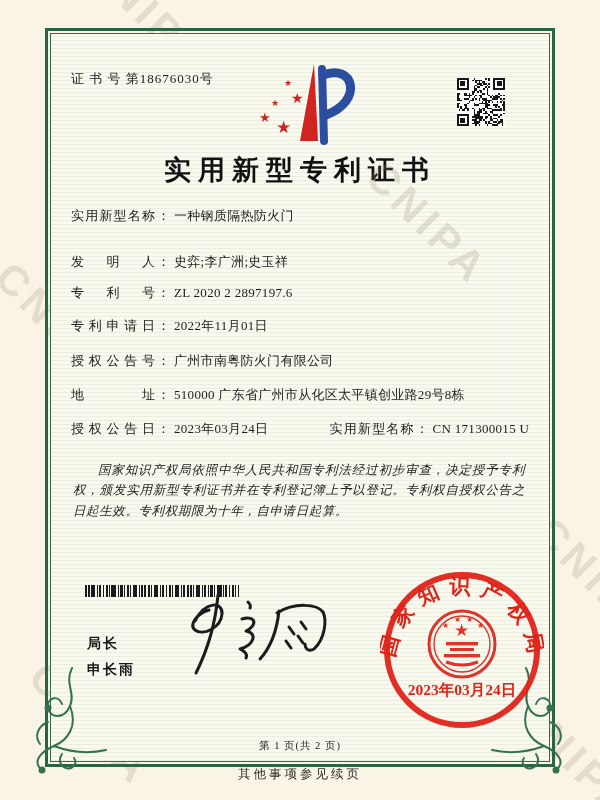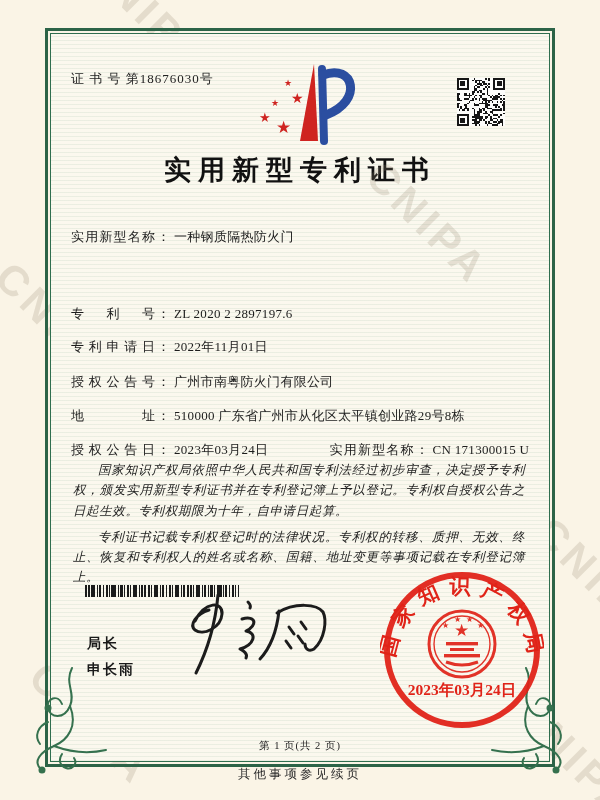--- a/index.html
+++ b/index.html
@@ -24,21 +24,21 @@
   .cert-no{position:absolute;left:20px;top:36px;font-size:13px;letter-spacing:1px;color:#222;}
 
   .logo{position:absolute;left:203px;top:27px;width:106px;height:86px;}
   .logo .star{position:absolute;color:#cf2420;line-height:1;font-family:"DejaVu Sans",sans-serif;}
 
   .qr{position:absolute;left:406px;top:44px;width:48px;height:48px;background:#fdfdfb;}
 
   .title{position:absolute;left:0;top:118px;width:100%;text-align:center;
          font-size:27px;font-weight:bold;letter-spacing:7px;color:#111;}
 
-  .row{position:absolute;left:20px;right:20px;font-size:13px;color:#1d1d1d;white-space:nowrap;margin-top:21px;}
+  .row{position:absolute;left:20px;right:20px;font-size:13px;color:#1d1d1d;white-space:nowrap;}
   .lab{display:inline-block;width:84px;text-align:justify;text-align-last:justify;vertical-align:bottom;}
   .col{display:inline-block;margin:0 4px 0 2px;}
   .val{letter-spacing:0.3px;}
   .grant-pair{display:inline-block;}
   .grant-pair.second{margin-left:58px;}
 
   .paras{position:absolute;left:22px;top:413px;width:452px;font-size:12.5px;
          font-style:italic;color:#222;line-height:1.62;text-align:justify;margin-top:13px;}
   .paras p{margin:0 0 6px 0;text-indent:2em;letter-spacing:0.6px;}
 
@@ -372,20 +372,23 @@
           <rect x="24" y="28" width="1" height="1"></rect>
           <rect x="27" y="28" width="1" height="1"></rect>
         </g>
     </svg>
 
     <div class="title">实用新型专利证书</div>
 
     <div class="row" style="top:173px;">
       <span class="lab">实用新型名称</span><span class="col">：</span><span class="val">一种钢质隔热防火门</span>
     </div>
+    <div class="row" style="top:219px;">
+      <span class="lab">发明人</span><span class="col">：</span><span class="val">史弈;李广洲;史玉祥</span>
+    </div>
     <div class="row" style="top:250px;">
       <span class="lab">专利号</span><span class="col">：</span><span class="val">ZL 2020 2 2897197.6</span>
     </div>
     <div class="row" style="top:283px;">
       <span class="lab">专利申请日</span><span class="col">：</span><span class="val">2022年11月01日</span>
     </div>
     <div class="row" style="top:318px;">
       <span class="lab">授权公告号</span><span class="col">：</span><span class="val">广州市南粤防火门有限公司</span>
     </div>
     <div class="row" style="top:352px;">
@@ -396,21 +399,20 @@
       <span class="grant-pair">
         <span class="lab">授权公告日</span><span class="col">：</span><span class="val">2023年03月24日</span>
       </span>
       <span class="grant-pair second">
         <span class="lab">实用新型名称</span><span class="col">：</span><span class="val">CN 171300015 U</span>
       </span>
     </div>
 
     <div class="paras">
       <p>国家知识产权局依照中华人民共和国专利法经过初步审查，决定授予专利权，颁发实用新型专利证书并在专利登记簿上予以登记。专利权自授权公告之日起生效。专利权期限为十年，自申请日起算。</p>
-      <p>专利证书记载专利权登记时的法律状况。专利权的转移、质押、无效、终止、恢复和专利权人的姓名或名称、国籍、地址变更等事项记载在专利登记簿上。</p>
     </div>
 
     <div class="barcode"></div>
 
     <div class="officer t1">局长</div>
     <div class="officer t2">申长雨</div>
 
     <svg class="sig" viewBox="0 0 160 92">
       <g fill="none" stroke="#1c1c1c" stroke-width="3" stroke-linecap="round" stroke-linejoin="round">
         <path d="M14,32 C24,12 42,12 41,25 C40,39 22,47 14,41 C8,36 15,25 28,21"></path>

